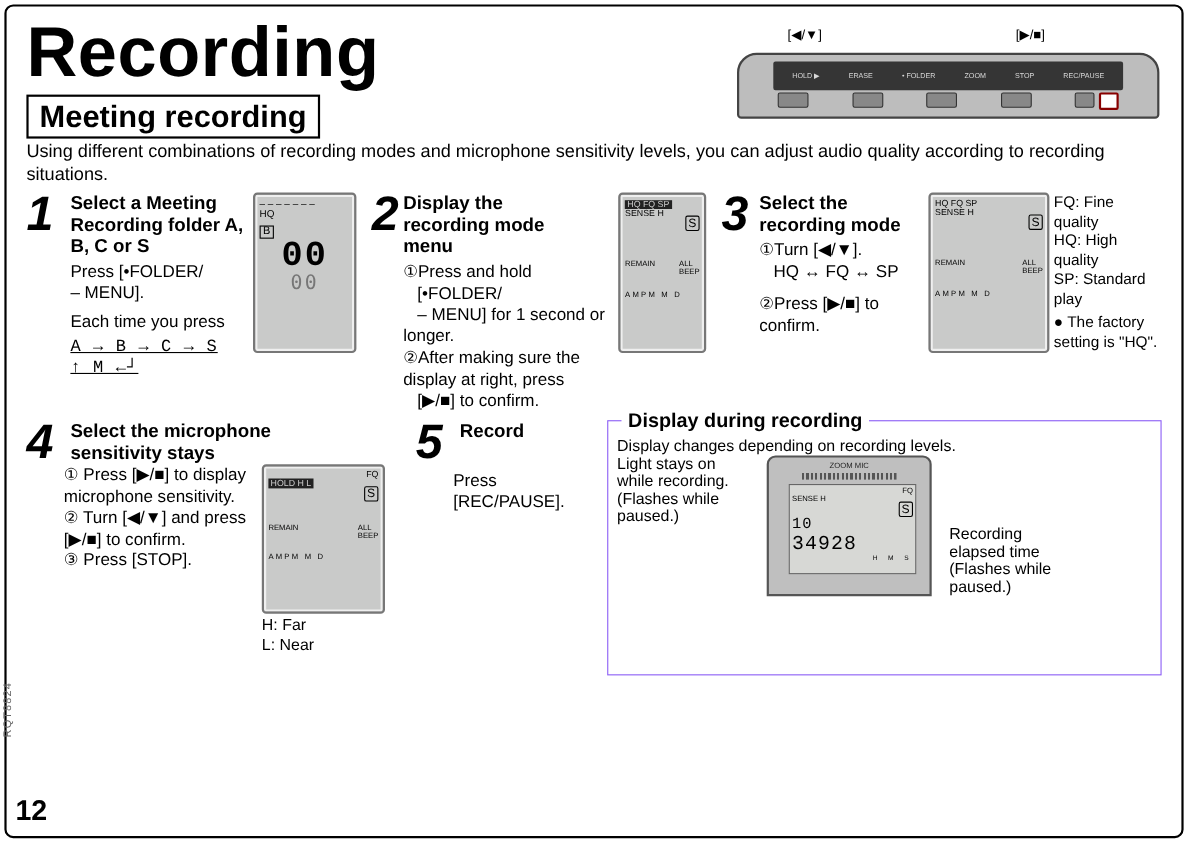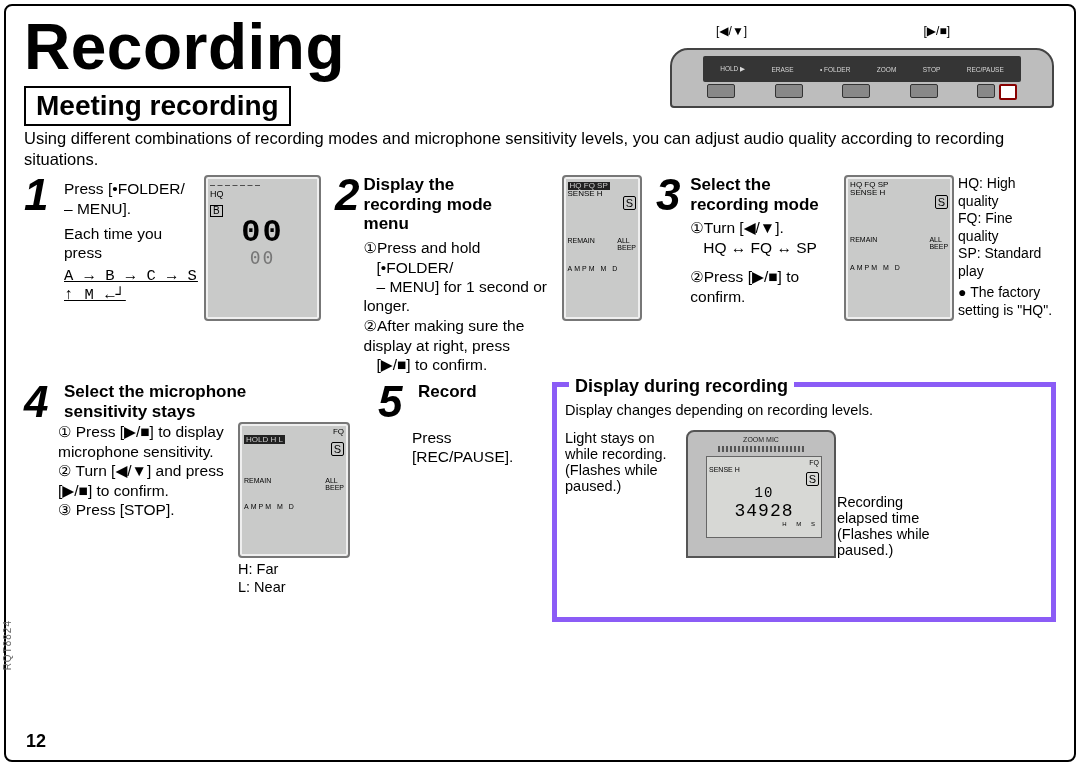--- a/index.html
+++ b/index.html
@@ -89,23 +89,23 @@
     transform: rotate(180deg);
     font-size: 10px;
     color: #666;
     position: absolute;
     left: -4px;
     bottom: 90px;
     letter-spacing: 1px;
   }
   .pagenum {
     position: absolute;
-    left: 20px;
+    left: 8px;
     bottom: 8px;
-    font-size: 18px;
+    font-size: 26px;
     font-weight: 800;
     margin-top: 48px;
   }
   .device-top {
     position:absolute;
     top: 42px; right: 20px;
     width: 380px; height:56px;
     background:#bdbdbd;
     border:2px solid #444;
     border-radius: 18px 18px 4px 4px;
@@ -113,33 +113,33 @@
   .device-top .bar {
     position:absolute; top:6px; left:50%; transform:translateX(-50%);
     width: 310px; height: 26px; background:#353535; border-radius:2px;
     color:#d7d7d7; font-size:6.5px; display:flex; align-items:center; justify-content:space-around; padding:0 4px;
   }
   .device-top .btns { position:absolute; top:34px; left:50%; transform:translateX(-50%); width:310px; display:flex; justify-content:space-between; }
   .dbtn { width:26px; height:12px; background:#888; border:1px solid #333; border-radius:2px; }
   .dbtn.red { background:#fff; border:2px solid #800; width:14px; height:12px; }
   .hq-note { font-size:14px; line-height:1.25; }
   .disp-box {
-    border:5px solid #8b5cf6;
+    border:1px solid #8b5cf6;
     padding: 4px 8px 4px 8px;
   }
   .disp-title {
     font-size: 18px; font-weight:700; background:#fff; position:relative; top:-15px; left:4px; padding:0 6px; display:inline-block;
   }
   .recorder {
     width: 146px; height: 124px; background:#bfbfbf; border:2px solid #555; border-radius:8px 8px 0 0; position:relative;
   }
   .recorder .screen {
     position:absolute; left:18px; top:24px; width:110px; height:76px; background:#d7d8d5; border:1px solid #666; font-size:9px; padding:2px;
   }
-  .screen .elapsed { font-family:"Courier New",monospace; font-size:18px; letter-spacing:1px; text-align:center; }
+  .screen .elapsed { font-family:"Courier New",monospace; font-size:18px; letter-spacing:1px; text-align:left; }
   .glyph-bw { padding:0 2px; border:1px solid #000; font-size:11px; border-radius:2px; }
 </style>
 </head>
 <body>
 
 <div class="page">
 
   <div class="device-top">
     <div style="position:absolute;top:-26px;left:44px;font-size:12px">[◀/▼]</div>
     <div style="position:absolute;top:-26px;right:102px;font-size:12px">[▶/■]</div>
@@ -171,20 +171,21 @@
 
   
   <div class="cols">
 
     <div class="col" style="width:300px">
       <div style="display:flex;gap:6px">
         <div>
           <span class="stepnum">1</span>
         </div>
         <div>
+          <div class="stephead" style="width:160px">Select a Meeting Recording folder A, B, C or S</div>
           <div class="body" style="margin-top:4px">
             <span>Press [•FOLDER/</span><br>
             <b style="font-weight:normal">– MENU].</b>
             <div style="height:6px"></div>
             <span>Each time you press</span>
           </div>
           <div class="body" style="font-family:Liberation Mono, monospace;letter-spacing:1px;margin-top:4px">
             <span style="text-decoration:underline">A → B → C → S</span><br>
             <span style="text-decoration:underline">↑        M ←┘</span>
           </div>
@@ -248,22 +249,22 @@
           <div style="height:28px"></div>
           <div class="row" style="font-size:7px">
             <span>REMAIN</span>
             <span style="white-space:pre">ALL
 BEEP</span>
           </div>
           <div style="height:14px"></div>
           <div style="font-size:7px;letter-spacing:2px">AMPM   M   D</div>
         </div>
         <div class="hq-note" style="width:110px">
+          <div>FQ: Fine quality</div>
           <div>HQ: High quality</div>
-          <div>FQ: Fine quality</div>
           <div>SP: Standard play</div>
           <div style="height:4px"></div>
           <div>● The factory setting is "HQ".</div>
         </div>
       </div>
     </div>
   </div>
 
   
   <div class="cols" style="margin-top:8px">
@@ -309,21 +310,21 @@
       <div class="body" style="margin-left:34px;margin-top:6px">
         <span>Press [REC/PAUSE].</span>
       </div>
     </div>
 
     <div class="col" style="flex:1">
       <div class="disp-box" style="position:relative;height:222px">
         <span class="disp-title">Display during recording</span>
         <div class="small" style="margin-top:-10px">Display changes depending on recording levels.</div>
 
-        <div style="display:flex;gap:1px;margin-top:12px">
+        <div style="display:flex;gap:16px;margin-top:0">
           <div class="small" style="width:120px">Light stays on while recording. (Flashes while paused.)</div>
 
           <div class="recorder">
             <div style="position:absolute;top:4px;left:50%;transform:translateX(-50%);font-size:7px;color:#222">ZOOM MIC</div>
             <div style="position:absolute;top:14px;left:30px;width:86px;height:6px;background:repeating-linear-gradient(90deg,#555 0 2px,#bbb 2px 4px)"></div>
             <div class="screen">
               <div style="font-size:7px;text-align:right">FQ</div>
               <div style="font-size:7px">SENSE H</div>
               <div style="font-size:7px;text-align:right"><span class="glyph-bw">S</span></div>
               <div class="elapsed" style="font-size:14px">10</div>

